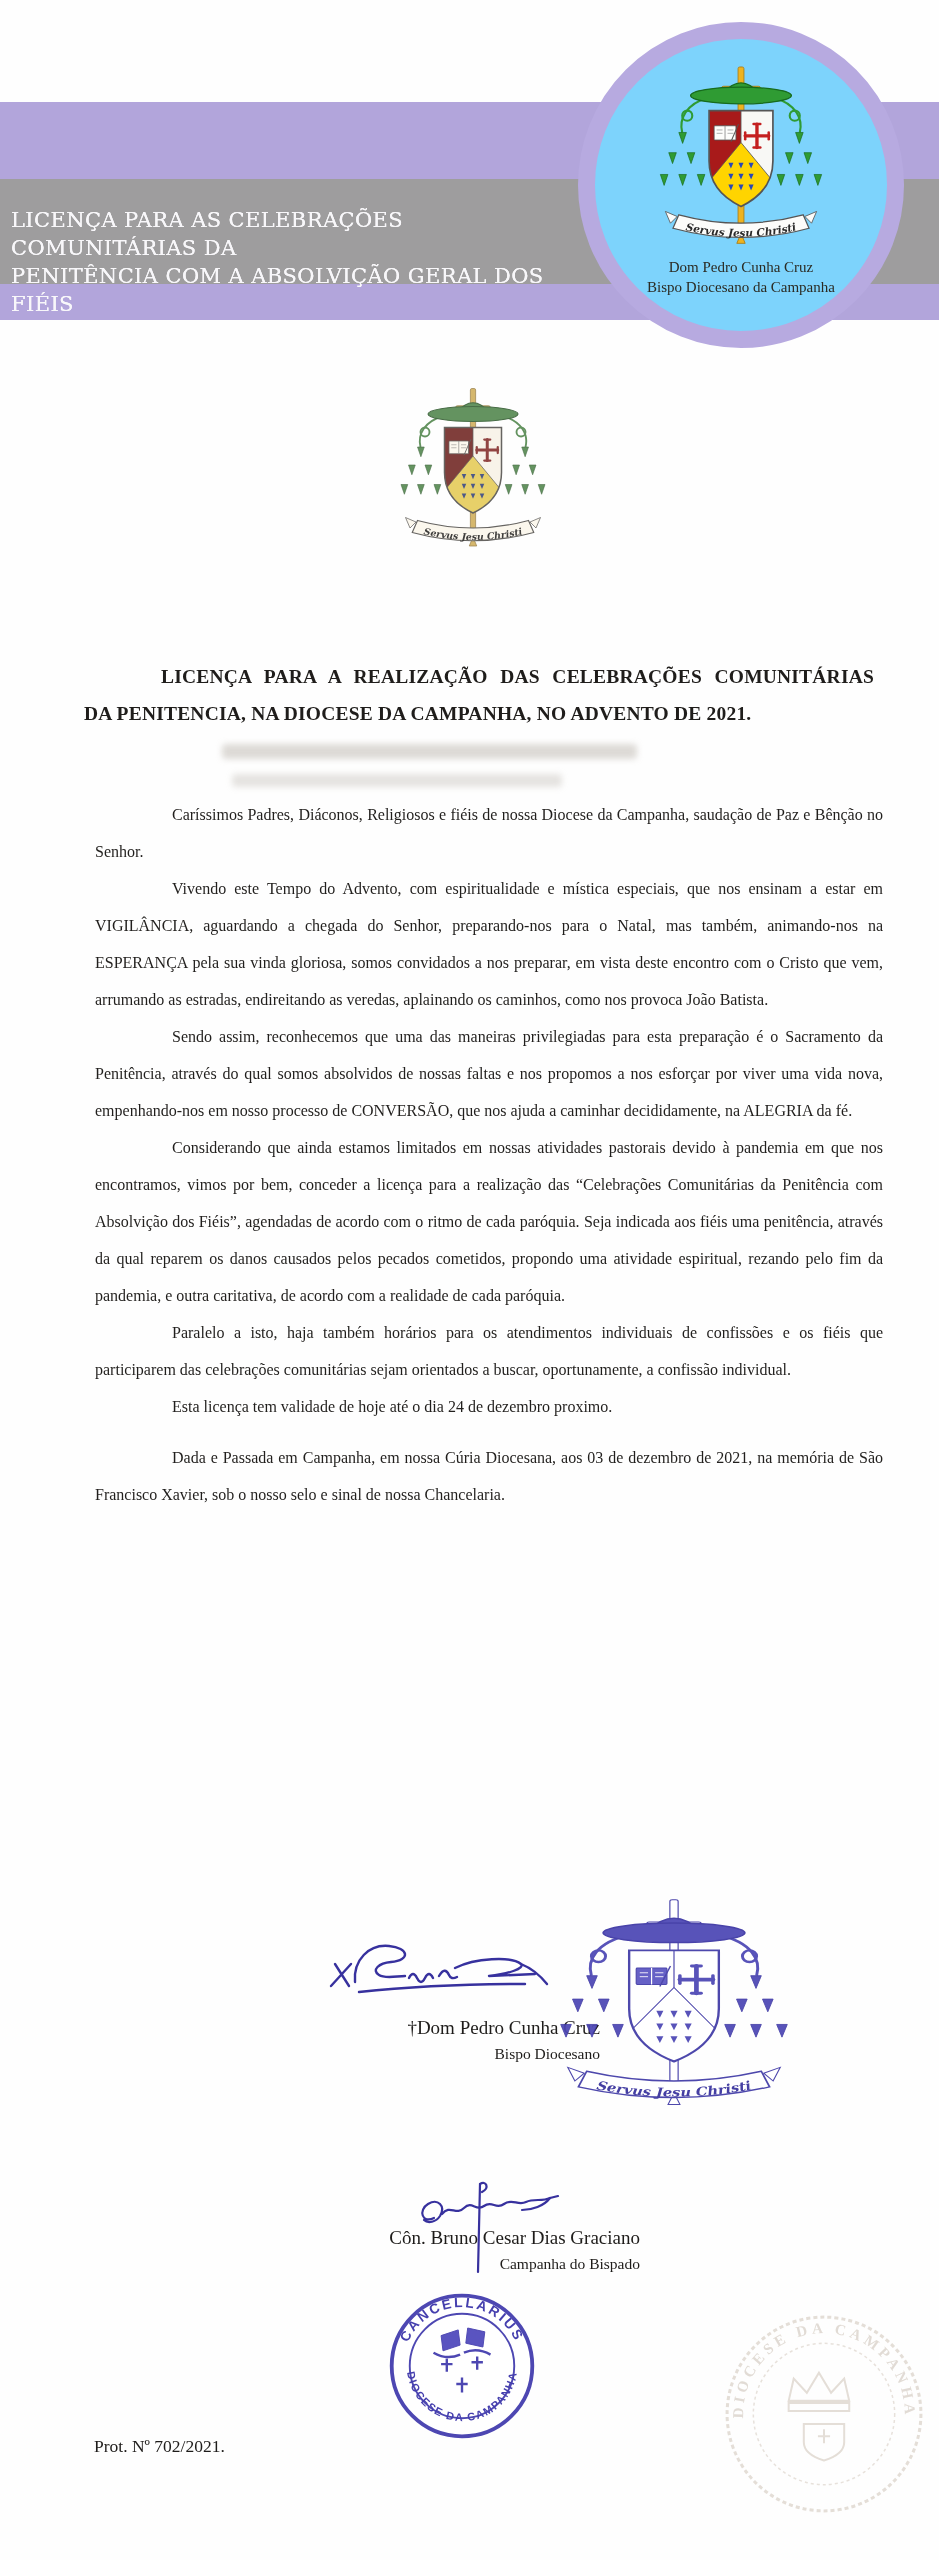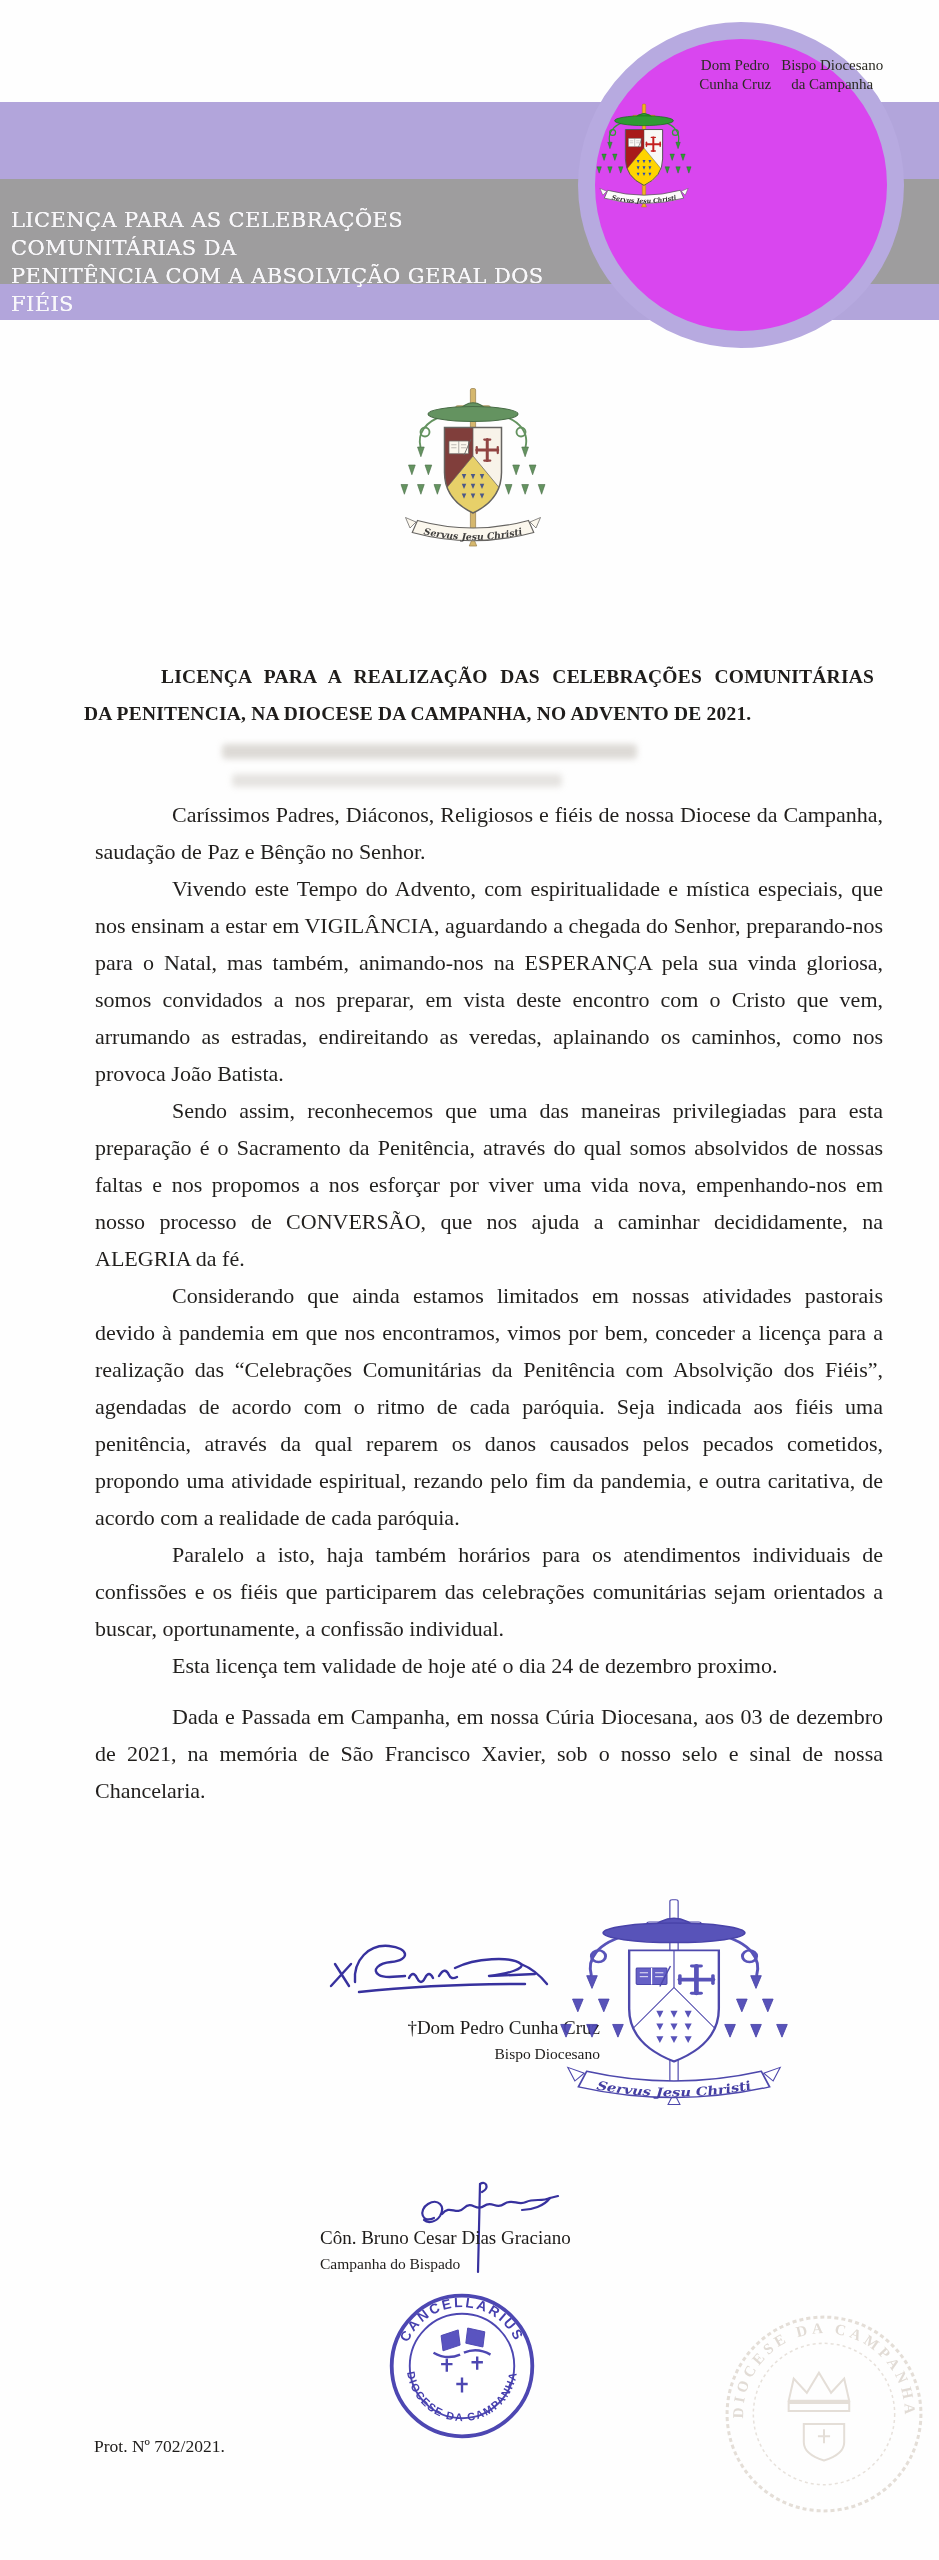--- a/index.html
+++ b/index.html
@@ -16,22 +16,22 @@
   .banner-text{
     position:absolute;left:11px;top:206px;width:560px;
     font-family:"DejaVu Serif", serif;
     font-size:21px;line-height:28px;letter-spacing:.4px;
     color:#f8f7fa;text-shadow:0 0 .5px #fff;
   }
   
   .medallion{
     position:absolute;left:578px;top:22px;width:326px;height:326px;
     box-sizing:border-box;border-radius:50%;
-    background:#d946ef;border:17px solid #b7aae0;z-index:3;
-    display:flex;
+    background:#7dd3fc;border:17px solid #b7aae0;z-index:3;
+    display:flex;flex-direction:column;align-items:center;
     padding-top:16px;
   }
   .medallion-caption{
     margin-top:1px;text-align:center;color:#2b2b23;
     font-size:15px;line-height:19px;
   }
   
   .crest-colors{
     --green:#2f9b33;--greendark:#176b1d;--red:#a81a1a;--white:#f8f8f5;
     --gold:#ffd400;--blue:#2847b8;--line:#555;--cross:#eeb31f;
@@ -55,36 +55,36 @@
   }
   .doc-title .tl1{text-indent:77px;text-align:justify;text-align-last:justify;}
   
   .ghost{position:absolute;border-radius:4px;filter:blur(3px);}
   .ghost1{left:222px;top:744px;width:415px;height:15px;background:rgba(152,142,130,.32);}
   .ghost2{left:232px;top:774px;width:330px;height:13px;background:rgba(152,142,130,.24);}
   
   .doc-body{position:absolute;left:95px;top:796px;width:788px;}
   .doc-body p{
     margin:0;text-indent:77px;text-align:justify;
-    font-size:22px;line-height:37px;color:#211f1d;
+    font-size:16px;line-height:37px;color:#211f1d;
   }
   .doc-body p.gap12{margin-top:0;}
   .doc-body p.gap14{margin-top:14px;}
   
   .sig-svg{position:absolute;pointer-events:none;}
   .bishop-sig{left:325px;top:1934px;}
   .bishop-id{
     position:absolute;left:320px;top:2016px;width:280px;text-align:right;color:#1e1c1a;
   }
   .sig-name{font-size:19px;line-height:24px;}
   .sig-role{font-size:15.5px;line-height:20px;margin-top:4px;}
   .bishop-stamp{position:absolute;left:556px;top:1886px;}
   .chanc-sig{left:408px;top:2180px;}
   .chanc-id{
-    position:absolute;left:320px;top:2226px;width:320px;text-align:left;color:#1e1c1a;
+    position:absolute;left:320px;top:2226px;width:320px;text-align:right;color:#1e1c1a;
   }
   .round-stamp{position:absolute;left:386px;top:2290px;}
   .embossed-seal{position:absolute;left:718px;top:2308px;opacity:.6;filter:blur(.5px);}
   
   .protocol{
     position:absolute;left:94px;top:2436px;font-size:17.5px;color:#1e1c1a;
   }
 </style>
 </head>
 <body>

